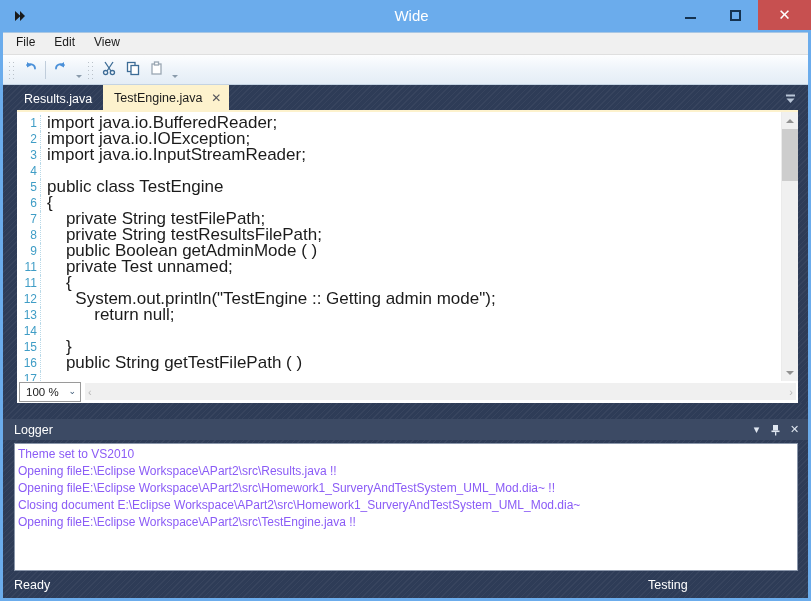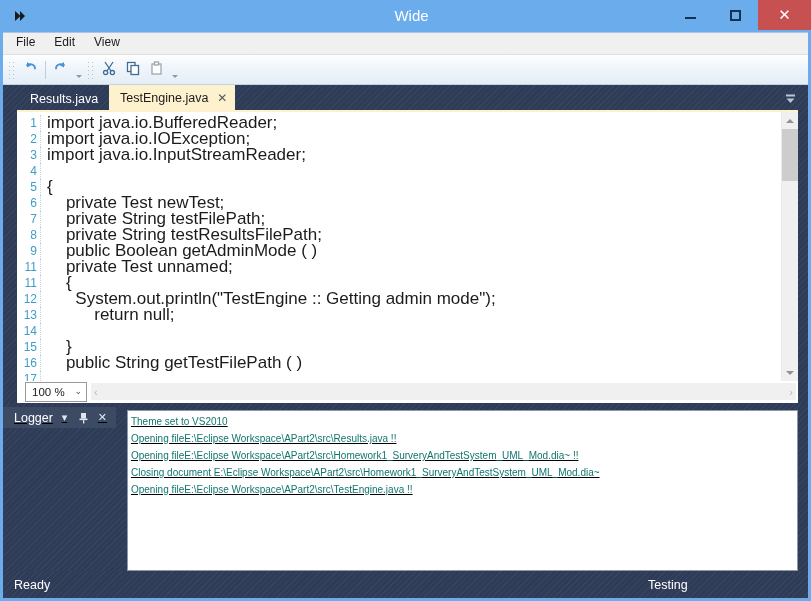--- a/index.html
+++ b/index.html
@@ -173,21 +173,21 @@
     flex-direction: column;
     height: 318px;
   }
 
   .tabstrip {
     height: 25px;
     display: flex;
     align-items: flex-end;
     position: relative;
     flex: none;
-    padding-left: 16px;
+    padding-left: 10px;
   }
   .tab {
     height: 23px;
     display: flex;
     align-items: center;
     padding: 0 11px;
     font-size: 12.5px;
     color: #ffffff;
     white-space: nowrap;
   }
@@ -305,21 +305,21 @@
     background: #ffffff;
     display: flex;
     align-items: center;
     flex: none;
     padding: 1px 0 2px 0;
     box-sizing: border-box;
   }
   .zoom-combo {
     width: 62px;
     height: 20px;
-    margin-left: 8px;
+    margin-left: 2px;
     background: #ffffff;
     border: 1px solid #9a9a9a;
     display: flex;
     align-items: center;
     justify-content: space-between;
     box-sizing: border-box;
     padding: 0 4px 0 6px;
     font-size: 11.5px;
     color: #1b1b1b;
     flex: none;
@@ -350,24 +350,23 @@
   .logger-pane {
     flex: 1;
     background-color: #2e3c57;
     background-image: repeating-linear-gradient(
       135deg,
       rgba(255,255,255,0.045) 0px,
       rgba(255,255,255,0.045) 1px,
       rgba(0,0,0,0) 1px,
       rgba(0,0,0,0) 4px);
     display: flex;
-    flex-direction: row;
+    flex-direction: column;
     min-height: 0;
-    padding-top: 4px;
-    text-decoration: underline;
+    padding-top: 16px;
   }
   .logger-header {
     height: 21px;
     display: flex;
     align-items: center;
     flex: none;
     padding: 0 6px 0 11px;
     background: #3c4a64;
   }
   .logger-title {
@@ -388,22 +387,22 @@
     flex: 1;
     margin: 3px 10px 0 11px;
     background: #ffffff;
     border: 1px solid #8b97ab;
     overflow: hidden;
     min-height: 0;
     padding: 2px 0 0 3px;
     box-sizing: border-box;
   }
   .log-line {
-    font-size: 10px;
-    color: #0f766e;
+    font-size: 12px;
+    color: #8b5cf6;
     line-height: 17px;
     white-space: pre;
   }
 
   
   .statusbar {
     height: 27px;
     flex: none;
     background-color: #2e3c57;
     background-image: repeating-linear-gradient(
@@ -545,22 +544,22 @@
             <div class="ln">14</div>
             <div class="ln">15</div>
             <div class="ln">16</div>
             <div class="ln">17</div>
           </div>
           <div class="codearea">
             <div class="cl">import java.io.BufferedReader;</div>
             <div class="cl">import java.io.IOException;</div>
             <div class="cl">import java.io.InputStreamReader;</div>
             <div class="cl"></div>
+            <div class="cl">public class TestEngine</div>
             <div class="cl">{</div>
-            <div class="cl">    private Test newTest;</div>
             <div class="cl">    private String testFilePath;</div>
             <div class="cl">    private String testResultsFilePath;</div>
             <div class="cl">    public Boolean getAdminMode ( )</div>
             <div class="cl">    private Test unnamed;</div>
             <div class="cl">    {</div>
             <div class="cl">      System.out.println("TestEngine :: Getting admin mode");</div>
             <div class="cl">          return null;</div>
             <div class="cl"></div>
             <div class="cl">    }</div>
             <div class="cl">    public String getTestFilePath ( )</div>

